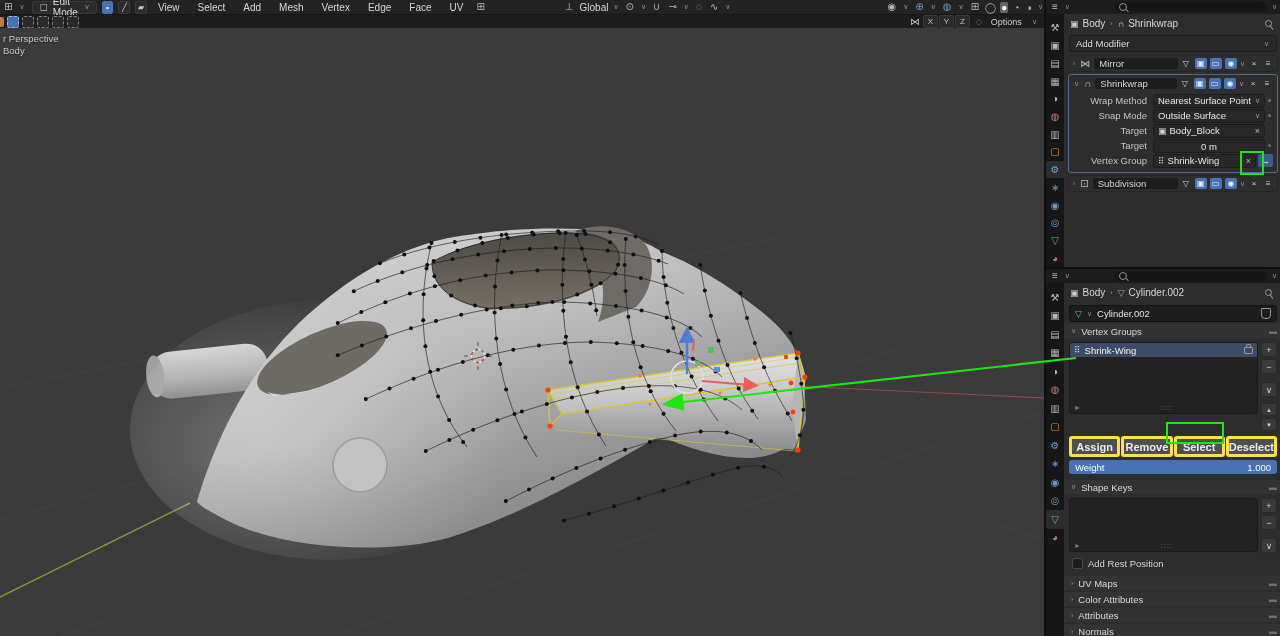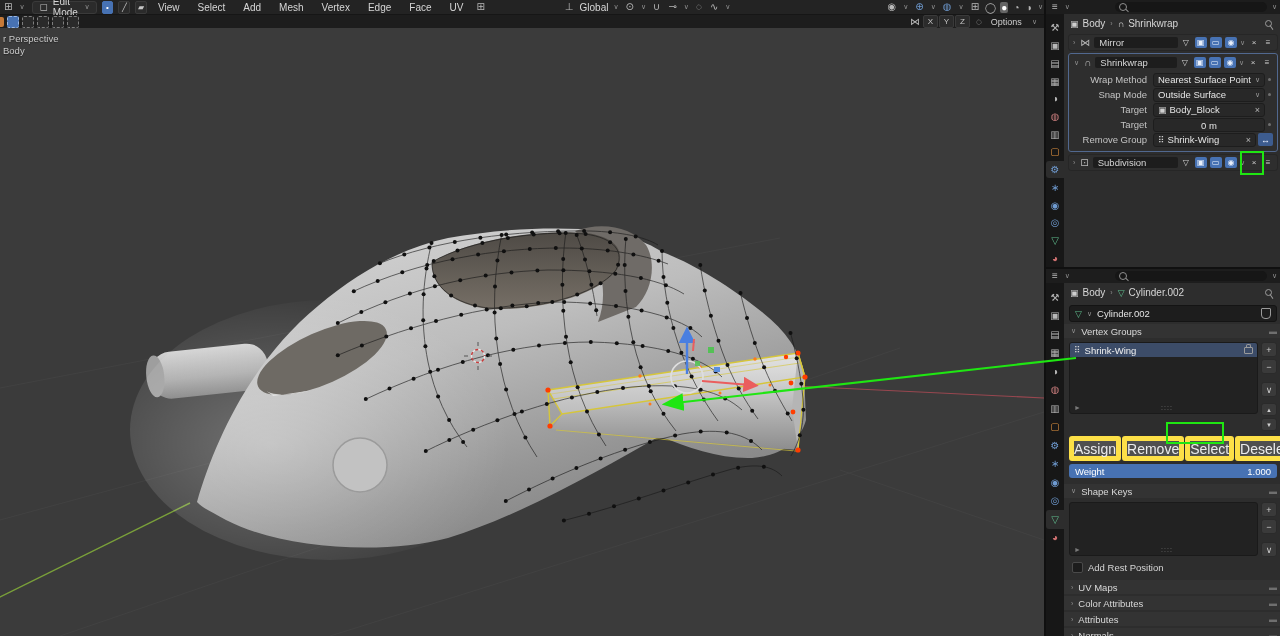--- a/index.html
+++ b/index.html
@@ -62,21 +62,21 @@
   .listbox{flex:1;background:#222222;border:1px solid #1a1a1a;border-radius:3px;height:70px;position:relative;}
   .listitem{height:14px;background:#3c4c68;border-radius:2px 2px 0 0;display:flex;align-items:center;gap:4px;padding:0 4px;color:#f0f0f0;font-size:9.5px;}
   .lock{width:7px;height:5px;border:1px solid #9a9a9a;border-radius:1px;position:relative;margin-left:auto;}
   .lock::before{content:'';position:absolute;top:-4px;left:1px;width:3px;height:3px;border:1px solid #9a9a9a;border-bottom:none;border-radius:2px 2px 0 0;}
   .listfoot{position:absolute;bottom:2px;left:4px;right:4px;display:flex;color:#7a7a7a;font-size:7px;}
   .listfoot .gripdots{margin:0 auto;letter-spacing:1px;}
   .minicol{width:16px;display:flex;flex-direction:column;gap:2px;}
   .mbtn{height:13px;background:#3a3a3a;border:1px solid #2a2a2a;border-radius:3px;color:#cfcfcf;font-size:9px;display:flex;align-items:center;justify-content:center;}
   .mbtn.tri{font-size:6px;height:11px;}
   .btnrow{display:flex;gap:1px;margin:5px 5px 0 5px;}
-  .btnrow .gbtn{flex:1;height:15px;background:#4f4f4f;border:5px solid #fde047;border-radius:3px;color:#ececec;font-size:14px;display:flex;align-items:center;justify-content:center;}
+  .btnrow .gbtn{flex:1;height:15px;background:#4f4f4f;border:3px solid #fde047;border-radius:3px;color:#ececec;font-size:11px;display:flex;align-items:center;justify-content:center;font-weight:bold;}
   .slider{margin:3px 5px 0 5px;height:14px;background:#4772b3;border-radius:3px;display:flex;align-items:center;padding:0 6px;color:#fff;font-size:9.5px;}
   .slider .val{margin-left:auto;text-align:center;}
   .checkrow{display:flex;align-items:center;gap:5px;margin:5px 8px 0 8px;color:#d6d6d6;font-size:9.5px;}
   .checkbox{width:9px;height:9px;background:#1c1c1c;border:1px solid #4a4a4a;border-radius:2px;}
   
   #annot{left:0;top:0;z-index:60;pointer-events:none;}
   .greenrect{border:2px solid #1fe612;z-index:61;pointer-events:none;}
 </style>
 </head>
 <body>
@@ -508,20 +508,24 @@
     </div>
   <div class="pcontent">
     <div class="crumb">
       <span class="crumbicon">▣</span>
       <span>Body</span>
       <span class="chev">›</span>
       <span class="crumbicon">∩</span>
       <span>Shrinkwrap</span>
       <span class="pin"></span>
     </div>
+    <div class="wide-btn">
+      <span>Add Modifier</span>
+      <span class="chev" style="margin-left:auto;">∨</span>
+    </div>
 
     <div class="modrow">
       <span class="chev">›</span>
       <span class="hicon">⋈</span>
       <span class="modname">Mirror</span>
       <span class="dbtn">▽</span>
       <span class="dbtn blue">▣</span>
       <span class="dbtn blue">▭</span>
       <span class="dbtn blue">◉</span>
       <span class="chev">∨</span>
@@ -574,21 +578,21 @@
       <div class="frow">
         <span class="flabel">Target</span>
         <span class="ffield" style="justify-content:center;align-items:flex-end;">
           <span>0 m</span>
         </span>
         <span class="decor">
             <i></i>
           </span>
       </div>
       <div class="frow">
-        <span class="flabel">Remove Group</span>
+        <span class="flabel">Vertex Group</span>
         <span class="ffield">
           <span class="crumbicon">⠿</span>
           <span>Shrink-Wing</span>
           <span class="fx">×</span>
         </span>
         <span class="invbtn">↔</span>
       </div>
     </div>
 
     <div class="modrow">

